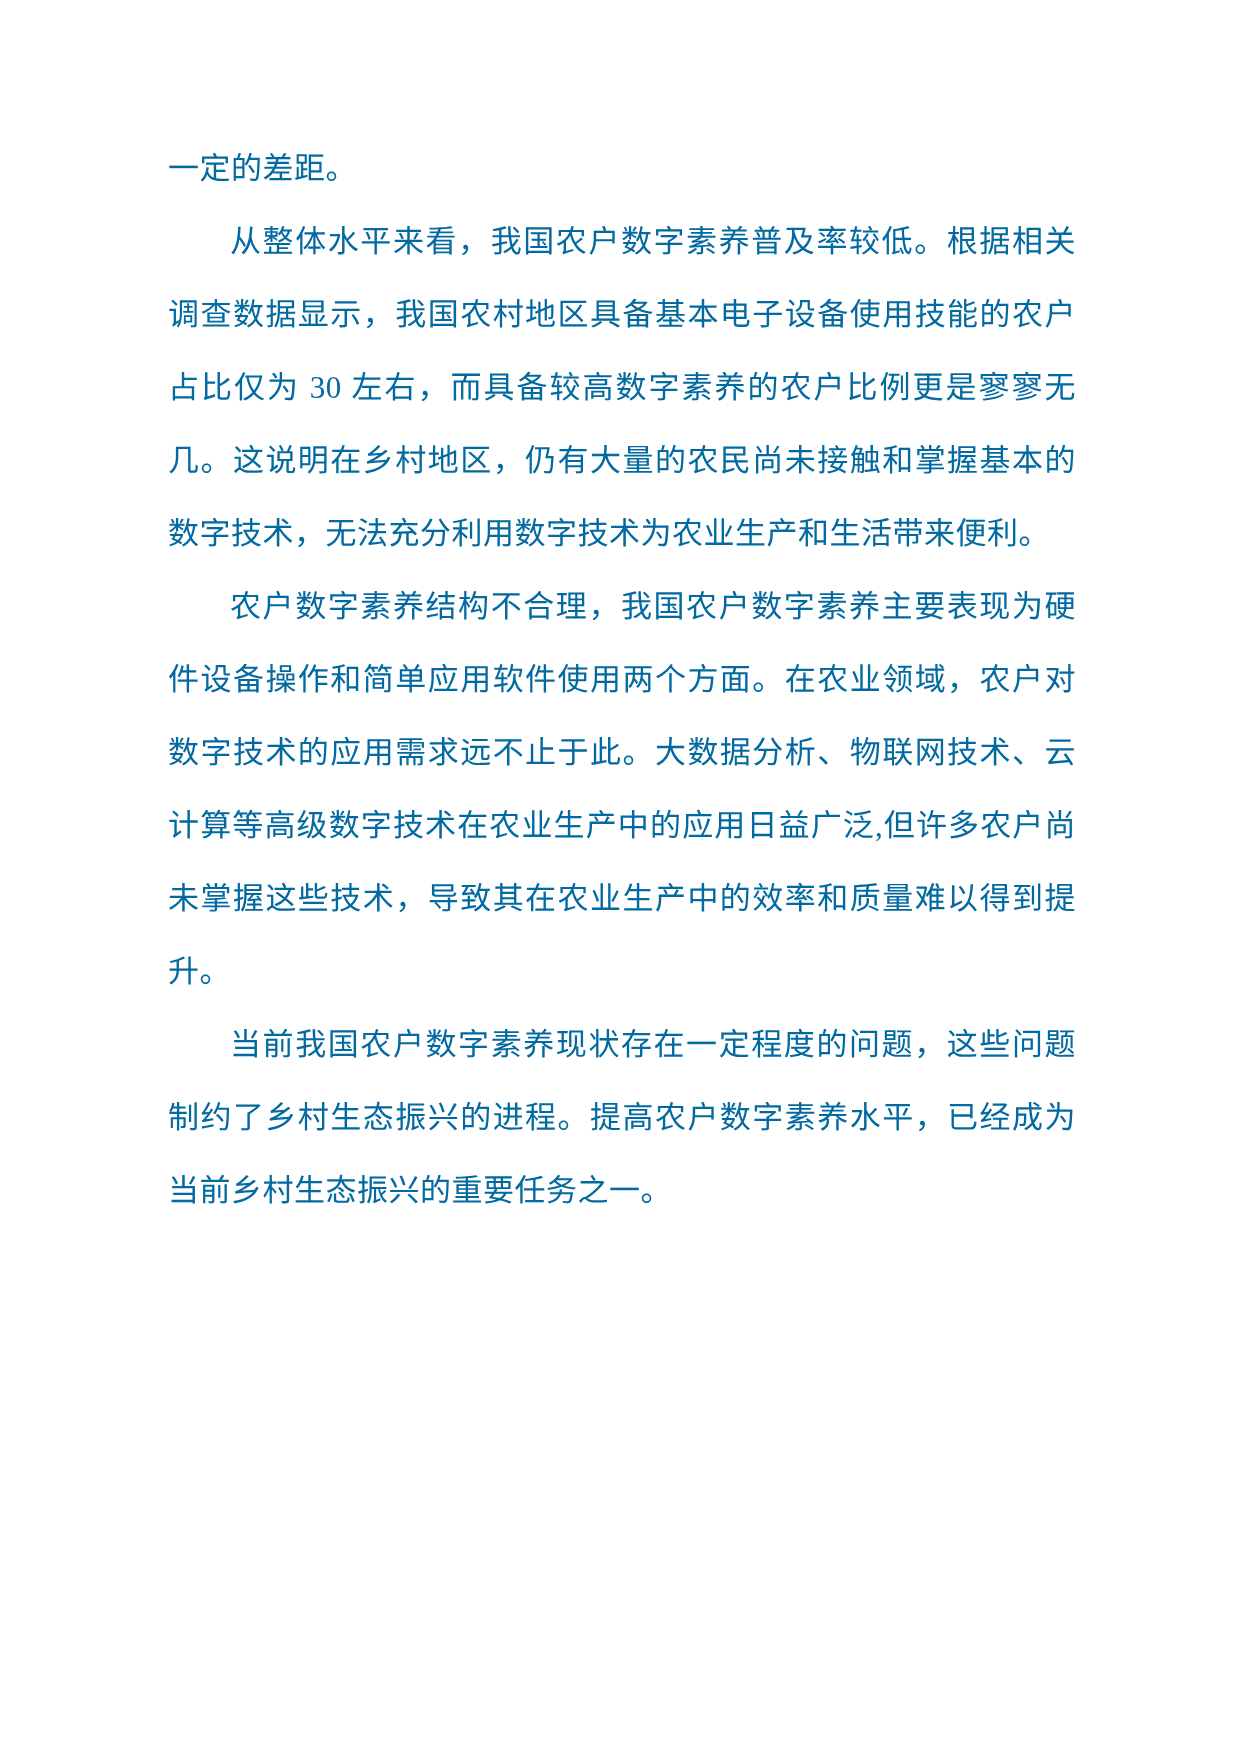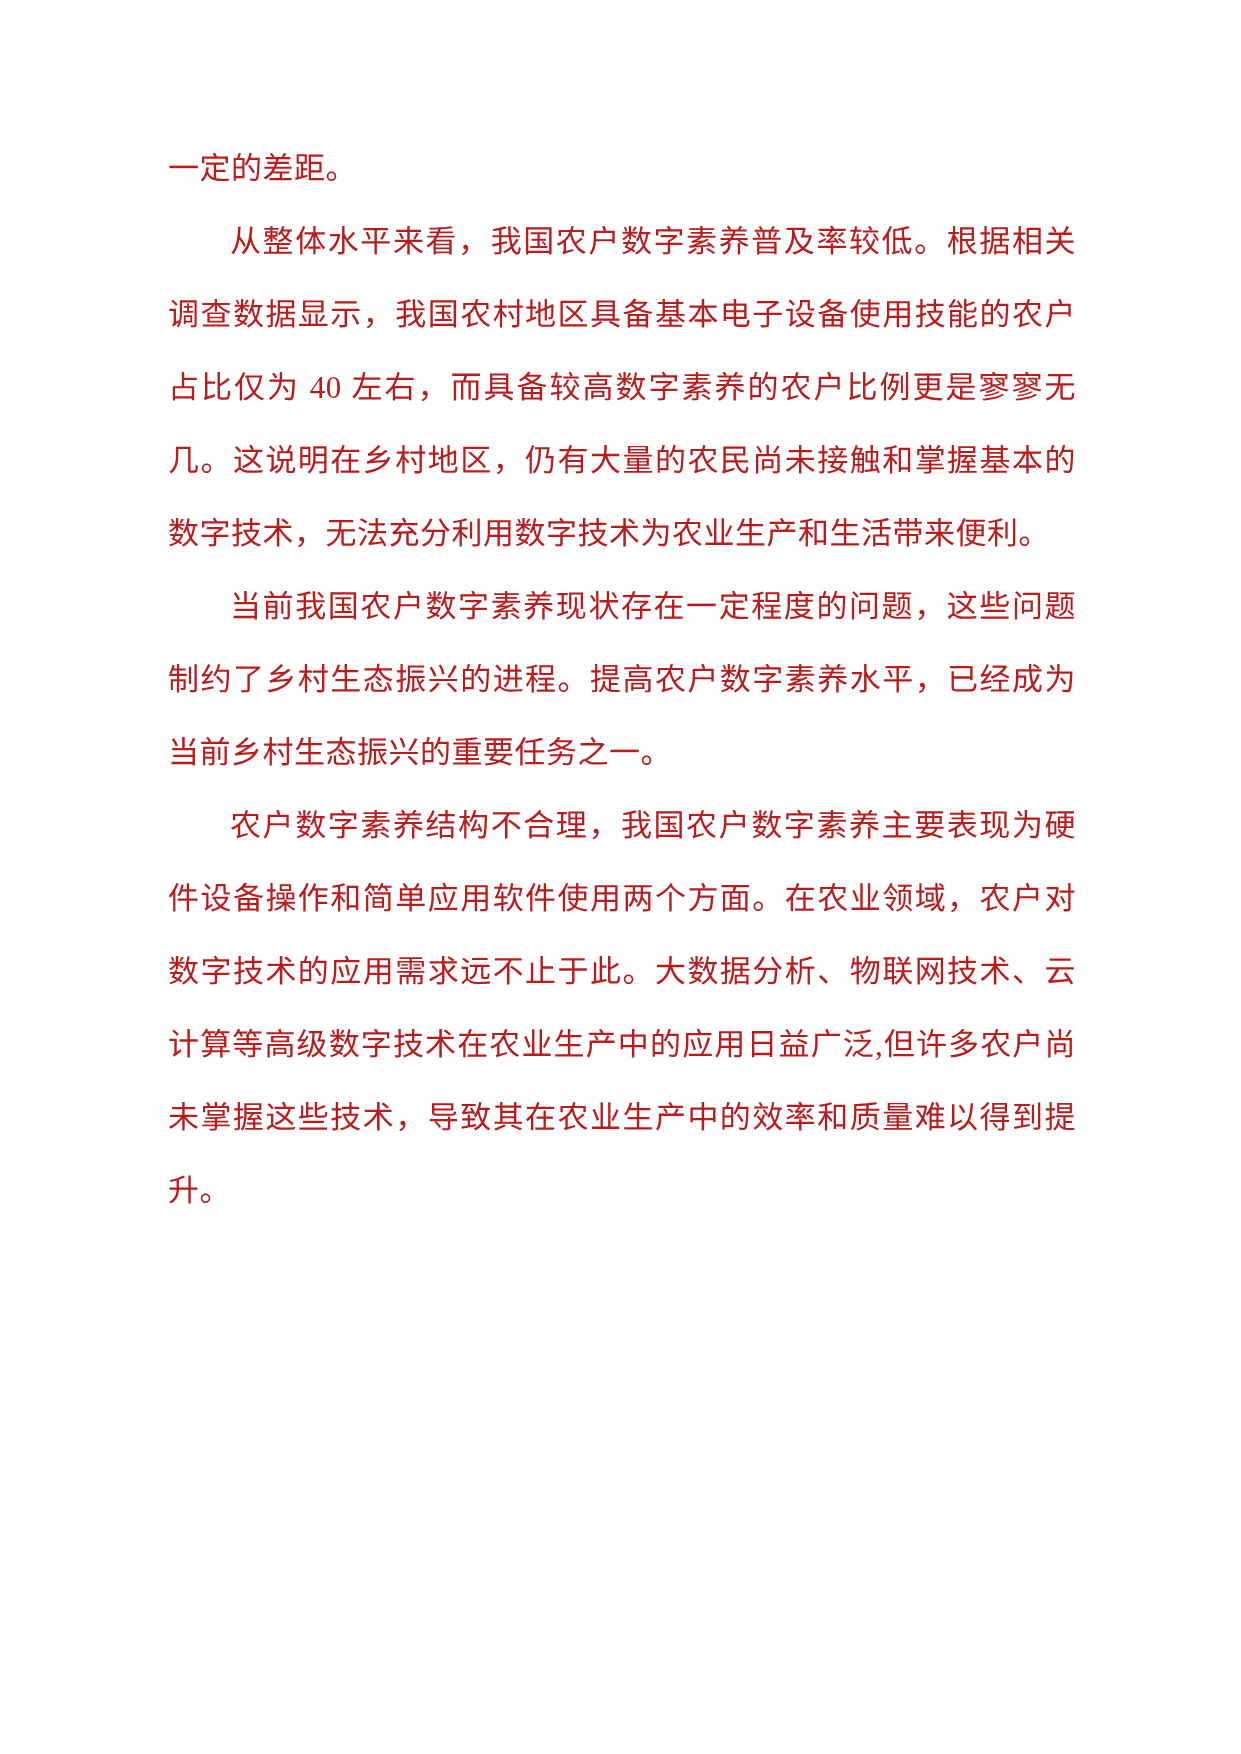--- a/index.html
+++ b/index.html
@@ -16,37 +16,37 @@
     overflow: hidden;
   }
   .text-block {
     position: absolute;
     left: 168px;
     top: 132px;
     width: 908px;
     font-family: "Liberation Serif", "DejaVu Serif", serif;
     font-size: 31px;
     line-height: 73px;
-    color: #b91c1c;
+    color: #0369a1;
     letter-spacing: 0.5px;
   }
   .para {
     margin: 0;
     padding: 0;
     text-align: justify;
     text-justify: inter-ideograph;
     word-break: break-all;
   }
   .para.indent {
     text-indent: 2em;
   }
 </style>
 </head>
 <body>
 
 <div class="page">
   <div class="text-block">
     <p class="para">一定的差距。</p>
-    <p class="para indent">从整体水平来看，我国农户数字素养普及率较低。根据相关调查数据显示，我国农村地区具备基本电子设备使用技能的农户占比仅为 40 左右，而具备较高数字素养的农户比例更是寥寥无几。这说明在乡村地区，仍有大量的农民尚未接触和掌握基本的数字技术，无法充分利用数字技术为农业生产和生活带来便利。</p>
+    <p class="para indent">从整体水平来看，我国农户数字素养普及率较低。根据相关调查数据显示，我国农村地区具备基本电子设备使用技能的农户占比仅为 30 左右，而具备较高数字素养的农户比例更是寥寥无几。这说明在乡村地区，仍有大量的农民尚未接触和掌握基本的数字技术，无法充分利用数字技术为农业生产和生活带来便利。</p>
+    <p class="para indent">农户数字素养结构不合理，我国农户数字素养主要表现为硬件设备操作和简单应用软件使用两个方面。在农业领域，农户对数字技术的应用需求远不止于此。大数据分析、物联网技术、云计算等高级数字技术在农业生产中的应用日益广泛,但许多农户尚未掌握这些技术，导致其在农业生产中的效率和质量难以得到提升。</p>
     <p class="para indent">当前我国农户数字素养现状存在一定程度的问题，这些问题制约了乡村生态振兴的进程。提高农户数字素养水平，已经成为当前乡村生态振兴的重要任务之一。</p>
-    <p class="para indent">农户数字素养结构不合理，我国农户数字素养主要表现为硬件设备操作和简单应用软件使用两个方面。在农业领域，农户对数字技术的应用需求远不止于此。大数据分析、物联网技术、云计算等高级数字技术在农业生产中的应用日益广泛,但许多农户尚未掌握这些技术，导致其在农业生产中的效率和质量难以得到提升。</p>
   </div>
 </div>
 
 </body></html>

